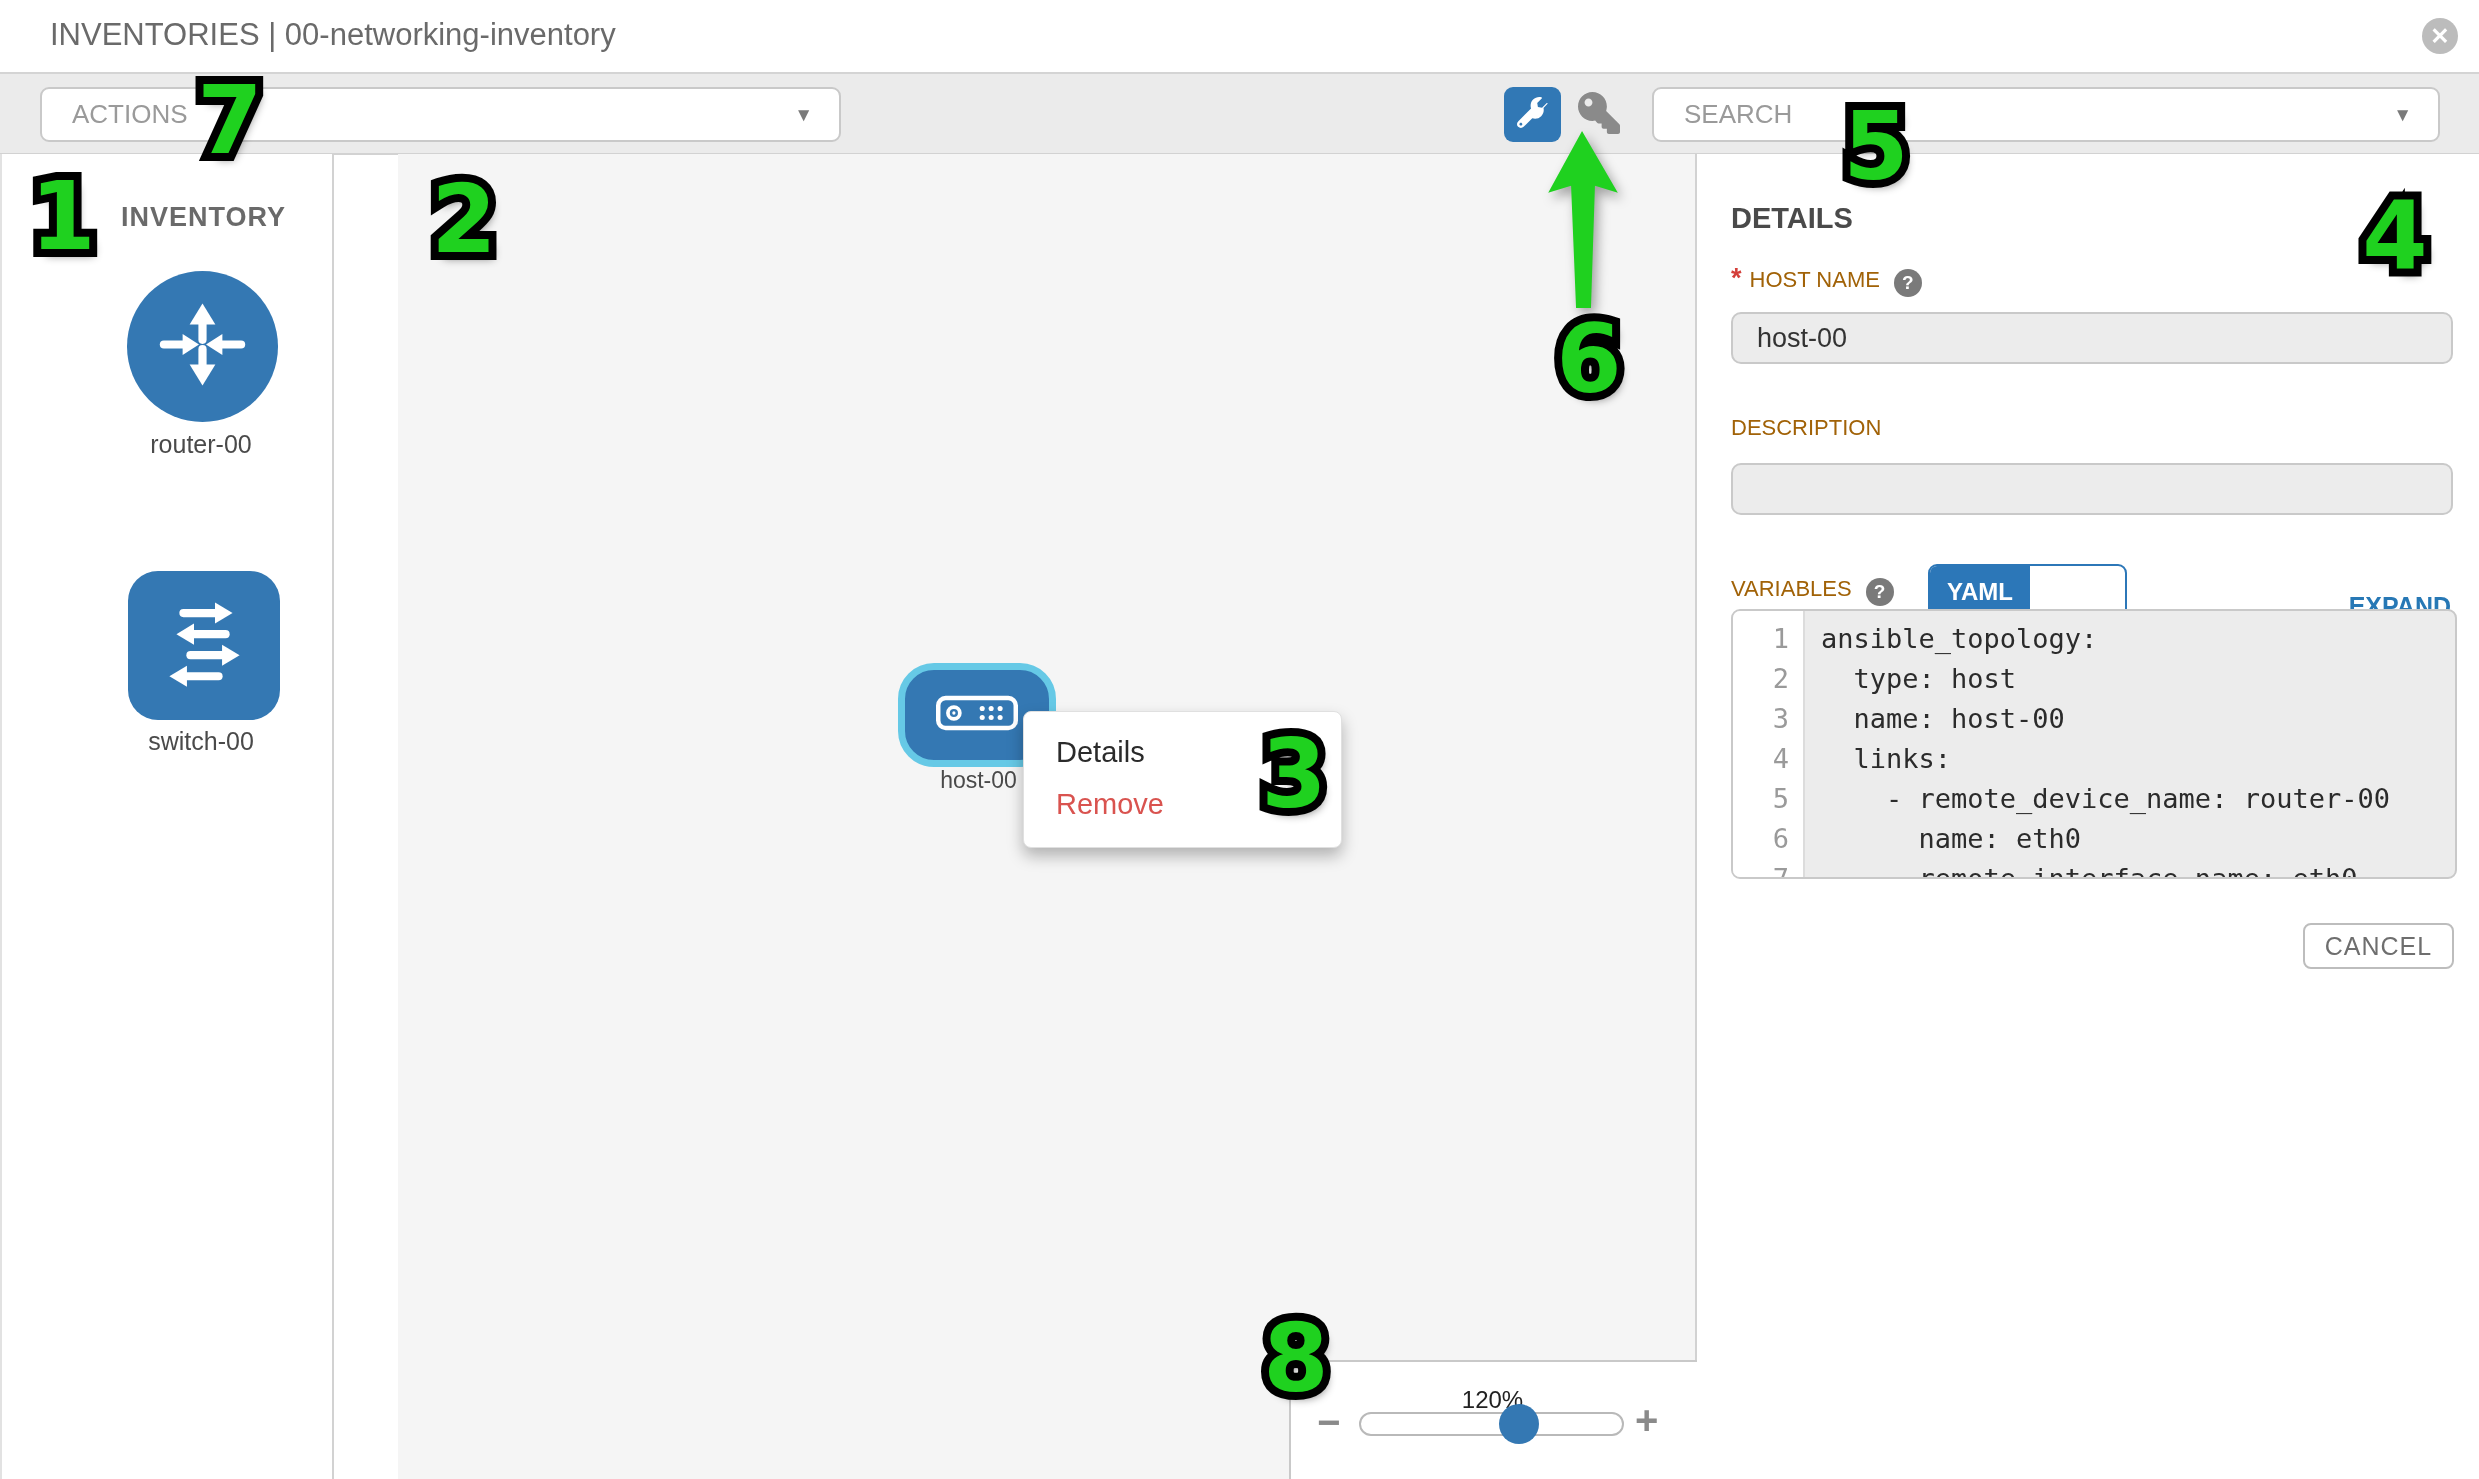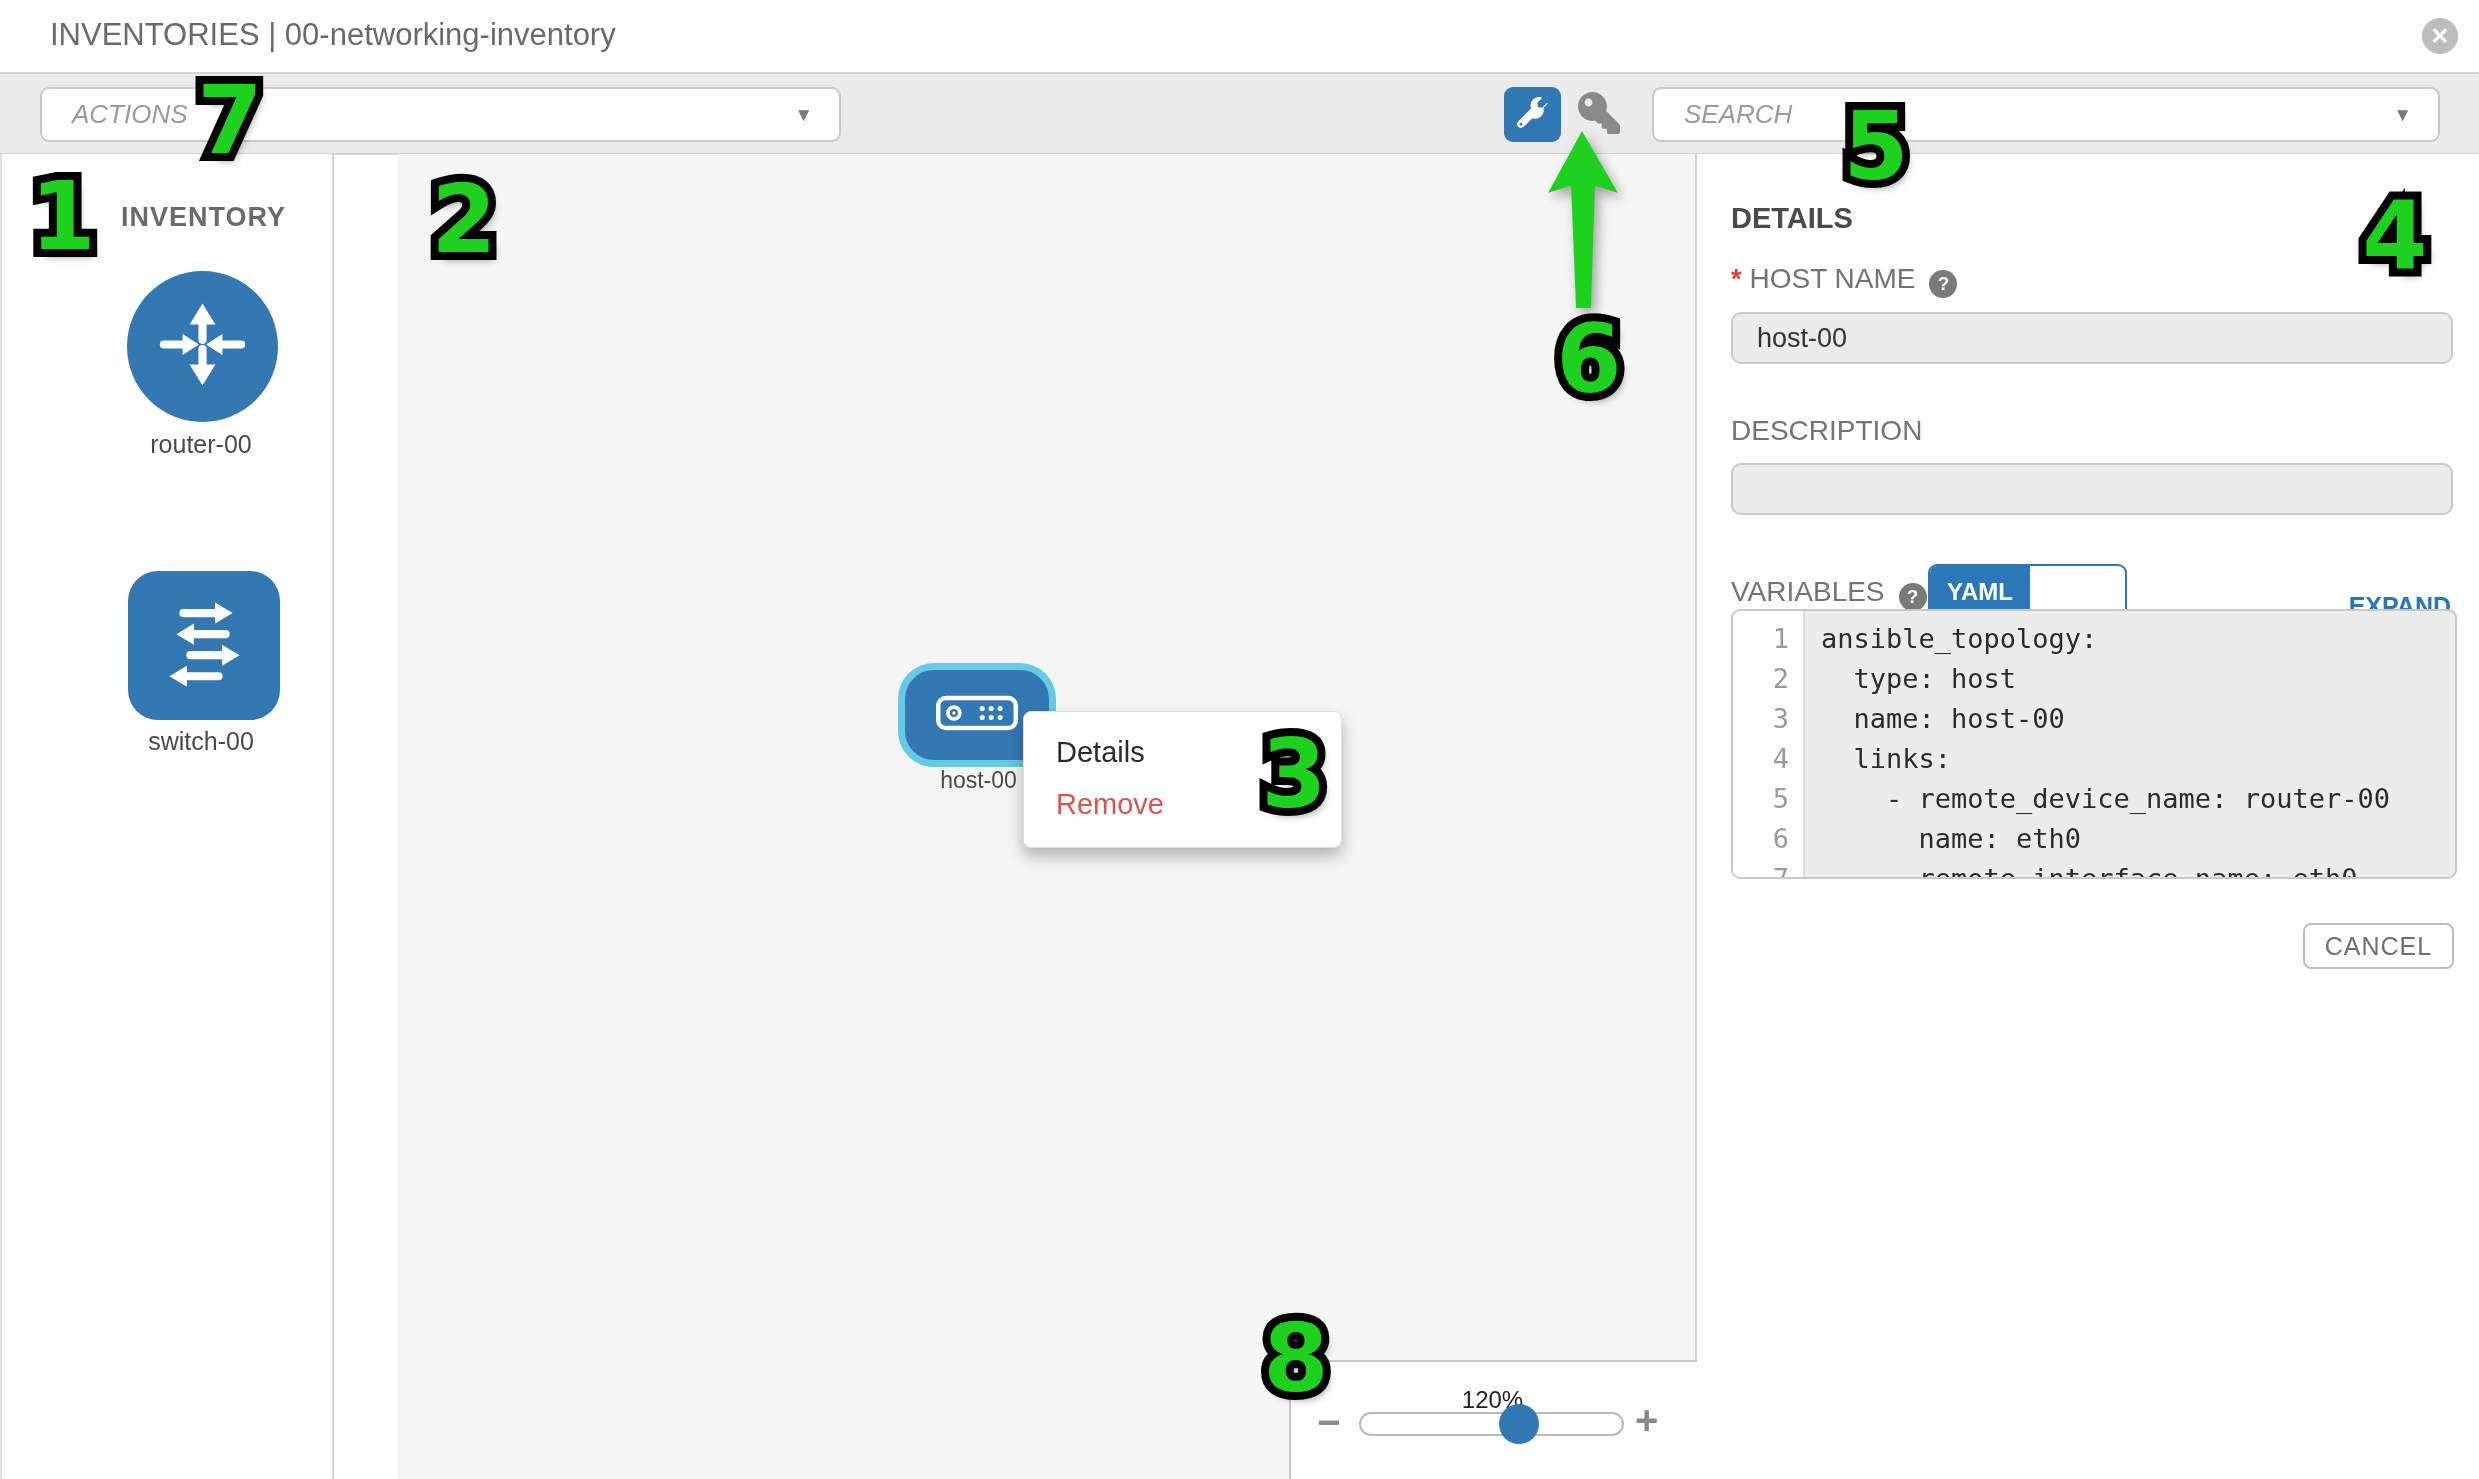--- a/index.html
+++ b/index.html
@@ -7,21 +7,21 @@
   .abs{position:absolute;}
   
   .header{position:absolute;top:0;left:0;width:2480px;height:72px;background:#fff;}
   .header-title{position:absolute;left:50px;top:17px;font-size:31px;font-weight:normal;color:#6a6a6a;}
   .close-btn{position:absolute;right:22px;top:18px;width:36px;height:36px;border-radius:50%;background:#bcbcbc;color:#fff;
     display:flex;align-items:center;justify-content:center;font-size:23px;font-weight:bold;cursor:pointer;}
   
   .toolbar{position:absolute;top:72px;left:0;width:2480px;height:83px;background:#ebebeb;
     border-top:2px solid #d4d4d4;border-bottom:2px solid #d2d2d2;box-sizing:border-box;}
   .select-box{position:absolute;top:13px;height:55px;background:#fff;border:2px solid #c9c9c9;border-radius:9px;
-    box-sizing:border-box;display:flex;align-items:center;color:#9a9a9a;font-size:26px;padding-left:30px;cursor:pointer;font-style:italic;}
+    box-sizing:border-box;display:flex;align-items:center;color:#9a9a9a;font-size:26px;padding-left:30px;cursor:pointer;}
   .select-caret{position:absolute;right:26px;top:50%;transform:translateY(-50%);color:#7a7a7a;font-size:19px;}
   .tool-btn{position:absolute;left:1504px;top:13px;width:57px;height:55px;background:#3178b5;border-radius:9px;
     display:flex;align-items:center;justify-content:center;cursor:pointer;}
   .key-wrap{position:absolute;left:1576px;top:20px;width:46px;height:42px;display:flex;align-items:center;justify-content:center;cursor:pointer;}
   
   .sidebar{position:absolute;top:154px;left:0;width:334px;height:1325px;background:#fff;box-sizing:border-box;
     border-right:2px solid #d2d2d2;border-left:2px solid #e2e2e2;}
   .sidebar-title{position:absolute;left:119px;top:48px;font-size:27px;font-weight:bold;color:#6a6a6a;letter-spacing:1px;}
   .dev-router{position:absolute;left:125px;top:117px;width:151px;height:151px;border-radius:50%;background:#3478b3;
     display:flex;align-items:center;justify-content:center;cursor:pointer;}
@@ -43,21 +43,21 @@
     border-top:2px solid #c9c9c9;border-left:2px solid #c9c9c9;}
   .zoom-level{position:absolute;left:137px;top:24px;width:129px;text-align:center;font-size:24px;color:#222;}
   .zoom-minus{position:absolute;left:26px;top:40px;font-size:40px;font-weight:bold;color:#8a8a8a;cursor:pointer;line-height:1;}
   .zoom-plus{position:absolute;left:344px;top:38px;font-size:40px;font-weight:bold;color:#8a8a8a;cursor:pointer;line-height:1;}
   .zoom-track{position:absolute;left:68px;top:50px;width:265px;height:24px;box-sizing:border-box;background:#fff;
     border:2px solid #b9b9b9;border-radius:13px;cursor:pointer;}
   .zoom-thumb{position:absolute;left:208px;top:42px;width:40px;height:40px;border-radius:50%;background:#3478b3;cursor:grab;}
   
   .details{position:absolute;top:154px;left:1697px;width:782px;height:1325px;background:#fff;}
   .details-title{position:absolute;left:34px;top:48px;font-size:29px;font-weight:bold;color:#4a4a4a;}
-  .field-label{font-size:28px;color:#737373;}
+  .field-label{font-size:22px;color:#a16207;}
   .req{color:#d43f3a;font-size:27px;font-weight:bold;margin-right:8px;}
   .help-icon{display:inline-flex;width:28px;height:28px;border-radius:50%;background:#7a7a7a;color:#fff;font-size:19px;
     font-weight:bold;align-items:center;justify-content:center;vertical-align:middle;margin-left:14px;cursor:pointer;}
   .text-input{position:absolute;left:34px;width:722px;height:52px;box-sizing:border-box;background:#ececec;
     border:2px solid #c9c9c9;border-radius:10px;font-size:27px;color:#333;padding:0 24px;font-family:"Liberation Sans",sans-serif;}
   .toggle-group{position:absolute;left:231px;top:410px;height:55px;display:flex;border:2px solid #2c77b8;border-radius:9px;overflow:hidden;box-sizing:border-box;}
   .toggle-btn{height:51px;line-height:51px;text-align:center;font-size:24px;font-weight:bold;cursor:pointer;}
   .toggle-on{width:100px;background:#2c77b8;color:#fff;}
   .toggle-off{width:95px;background:#fff;color:#2c77b8;margin-top:48px;}
   .expand-link{position:absolute;right:28px;top:438px;font-size:25px;color:#2778b5;cursor:pointer;font-weight:bold;}

